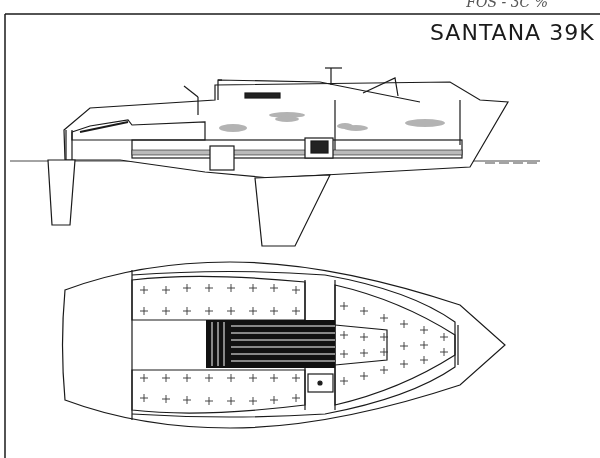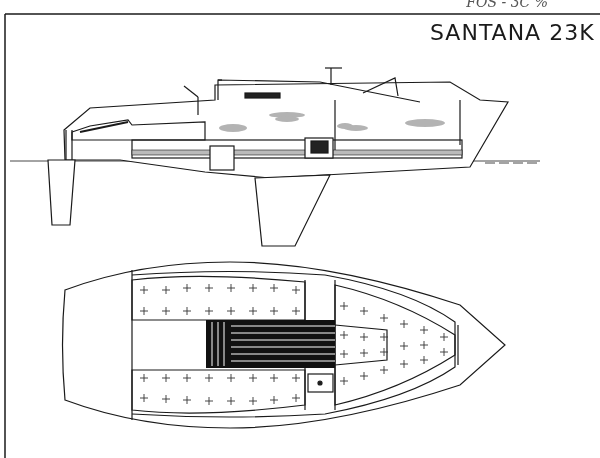--- a/index.html
+++ b/index.html
@@ -123,14 +123,14 @@
       <path d="M140 398h8M144 394v8 M162 399h8M166 395v8 M183 400h8M187 396v8 M205 401h8M209 397v8 M227 401h8M231 397v8 M249 401h8M253 397v8 M270 400h8M274 396v8 M292 398h8M296 394v8"></path>
 
       <path d="M340 306h8M344 302v8 M360 311h8M364 307v8 M380 318h8M384 314v8 M400 324h8M404 320v8 M420 330h8M424 326v8 M440 337h8M444 333v8"></path>
       <path d="M340 335h8M344 331v8 M360 337h8M364 333v8 M380 337h8M384 333v8 M400 346h8M404 342v8 M420 345h8M424 341v8 M440 352h8M444 348v8"></path>
       <path d="M340 354h8M344 350v8 M360 353h8M364 349v8 M380 352h8M384 348v8 M420 360h8M424 356v8"></path>
       <path d="M340 381h8M344 377v8 M360 376h8M364 372v8 M380 370h8M384 366v8 M400 364h8M404 360v8"></path>
     </g>
   </svg>
 
   <div class="annot">' FOS - 3C %</div>
-  <div class="title">SANTANA 23K</div>
+  <div class="title">SANTANA 39K</div>
 </div>
 
 </body></html>

